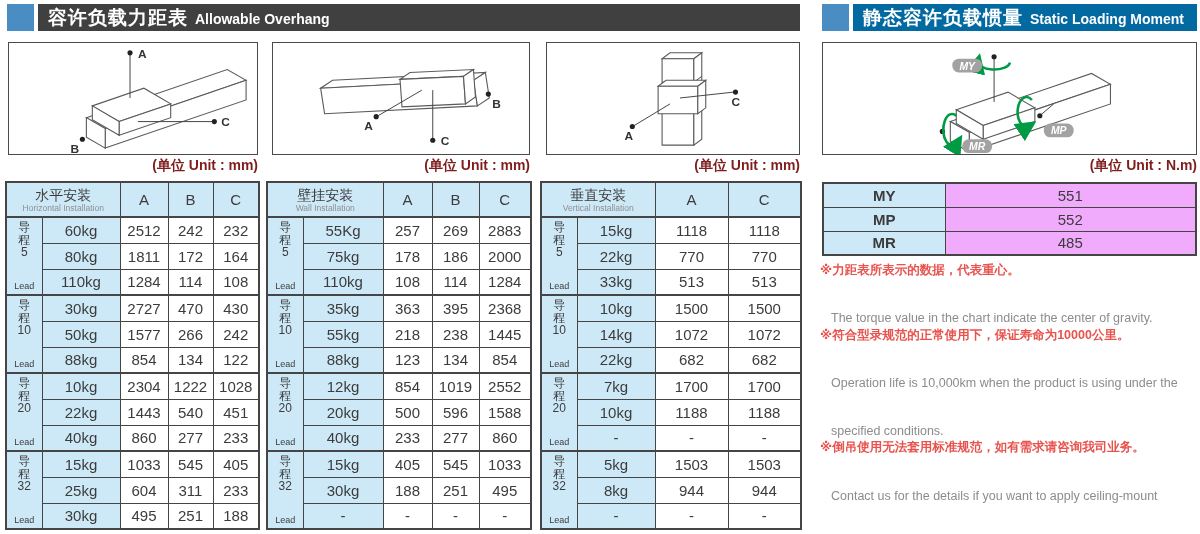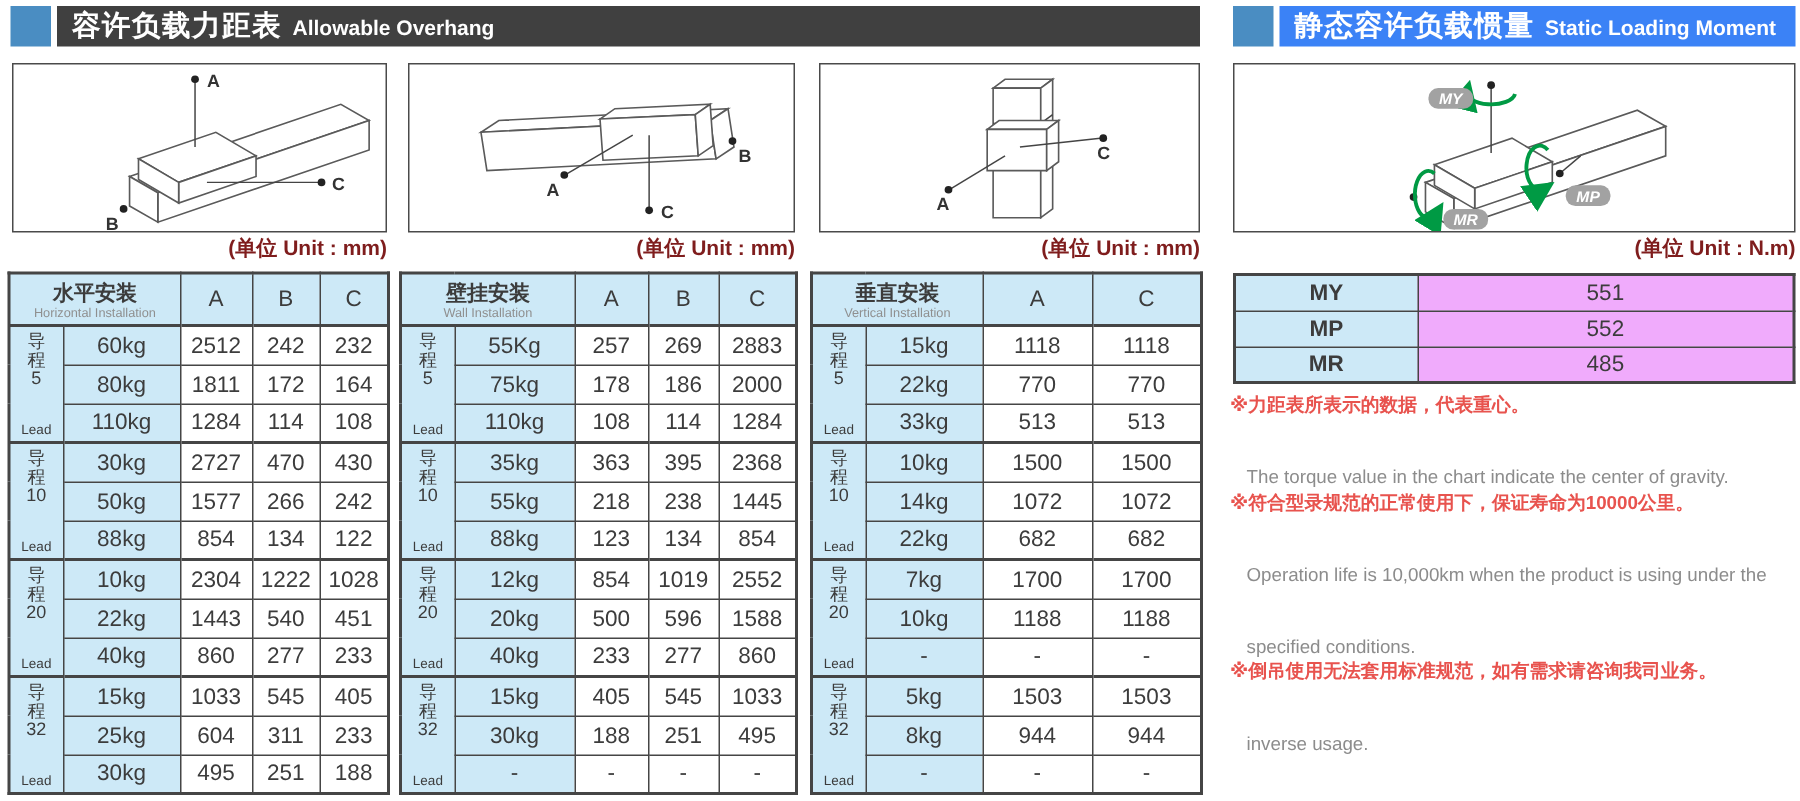--- a/index.html
+++ b/index.html
@@ -19,21 +19,21 @@
   .dbox{position:absolute;top:42px;height:113px;border:1.5px solid #4a4a4a;background:#fff;box-sizing:border-box;}
   #d1{left:8px;width:250px;} #d2{left:272px;width:258px;} #d3{left:546px;width:254px;} #d4{left:822px;width:375px;}
   .dbox svg{position:absolute;left:0;top:0;width:100%;height:100%;}
   .unit{position:absolute;top:157px;height:18px;font-size:14px;font-weight:bold;color:#7f1d1d;text-align:right;}
   #u1{left:8px;width:250px;} #u2{left:272px;width:258px;} #u3{left:546px;width:254px;} #u4{left:822px;width:375px;}
 
   
   .ovt{position:absolute;border-collapse:collapse;table-layout:fixed;border:2px solid #454545;background:#fff;}
   .ovt th,.ovt td{border:1px solid #454545;padding:0;text-align:center;vertical-align:middle;box-sizing:border-box;}
   .ovt thead th{height:35px;background:#cde9f7;border-bottom:2px solid #454545;}
-  .ovt .hzh{font-size:14px;font-weight:bold;color:#3c3c3c;line-height:16px;}
+  .ovt .hzh{font-size:14px;font-weight:normal;color:#3c3c3c;line-height:16px;}
   .ovt .hen{font-size:8.5px;font-weight:normal;color:#8f8f8f;line-height:10px;}
   .ovt .colh{font-size:15px;font-weight:normal;color:#3c3c3c;}
   .ovt tbody td{height:26px;font-size:15px;color:#3c3c3c;}
   .ovt td.lead,.ovt td.wt{background:#cde9f7;}
   .ovt td.val{background:#fff;}
   .ovt tr.gfirst td{border-top:2px solid #454545;}
   .ovt td.lead .lz{font-size:12px;line-height:12.5px;}
   .ovt td.lead .ln{font-size:12px;line-height:13px;}
   .ovt td.lead .le{font-size:9px;line-height:10px;margin-top:22px;}
   #t1{left:5px;top:181px;} #t2{left:266px;top:181px;} #t3{left:540px;top:181px;}
@@ -62,21 +62,21 @@
 <body>
 
 <div id="root">
 
   <div class="sq" id="sq-l" style="background: rgb(74, 141, 194);"></div>
   <div class="bar" id="bar-l" style="background: #404040;">
     <span class="bzh">容许负载力距表</span>
     <span class="ben">Allowable Overhang</span>
   </div>
   <div class="sq" id="sq-r" style="background: rgb(74, 141, 194);"></div>
-  <div class="bar" id="bar-r" style="background: #3b82f6;">
+  <div class="bar" id="bar-r" style="background: #0369a1;">
     <span class="bzh">静态容许负载惯量</span>
     <span class="ben">Static Loading Moment</span>
   </div>
 
   <div class="dbox" id="d1">
     <svg viewBox="0 0 250 113" preserveAspectRatio="none">
       <defs>
         <marker id="ag" markerWidth="8" markerHeight="8" refX="5" refY="4" orient="auto">
           <path d="M0,0 L8,4 L0,8 Z" fill="#009a44"></path>
         </marker>
@@ -524,16 +524,17 @@
       </tbody>
     </table>
 
   <div id="notes">
       <div class="note-zh">※力距表所表示的数据，代表重心。</div>
       <div class="note-en">The torque value in the chart indicate the center of gravity.</div>
       <div class="note-zh">※符合型录规范的正常使用下，保证寿命为10000公里。</div>
       <div class="note-en">Operation life is 10,000km when the product is using under the</div>
       <div class="note-en">specified conditions.</div>
       <div class="note-zh">※倒吊使用无法套用标准规范，如有需求请咨询我司业务。</div>
+      <div class="note-en">Contact us for the details if you want to apply ceiling-mount</div>
       <div class="note-en">inverse usage.</div>
     </div>
 
 </div>
 
 </body></html>

